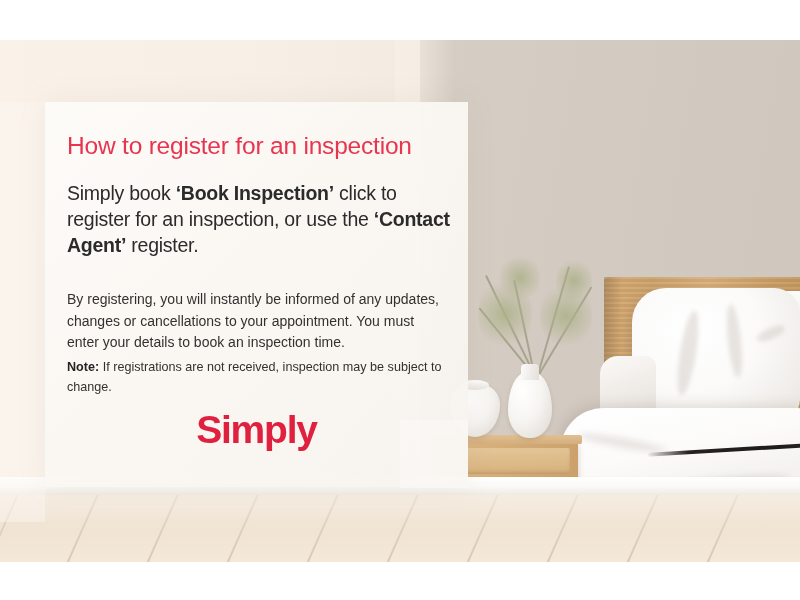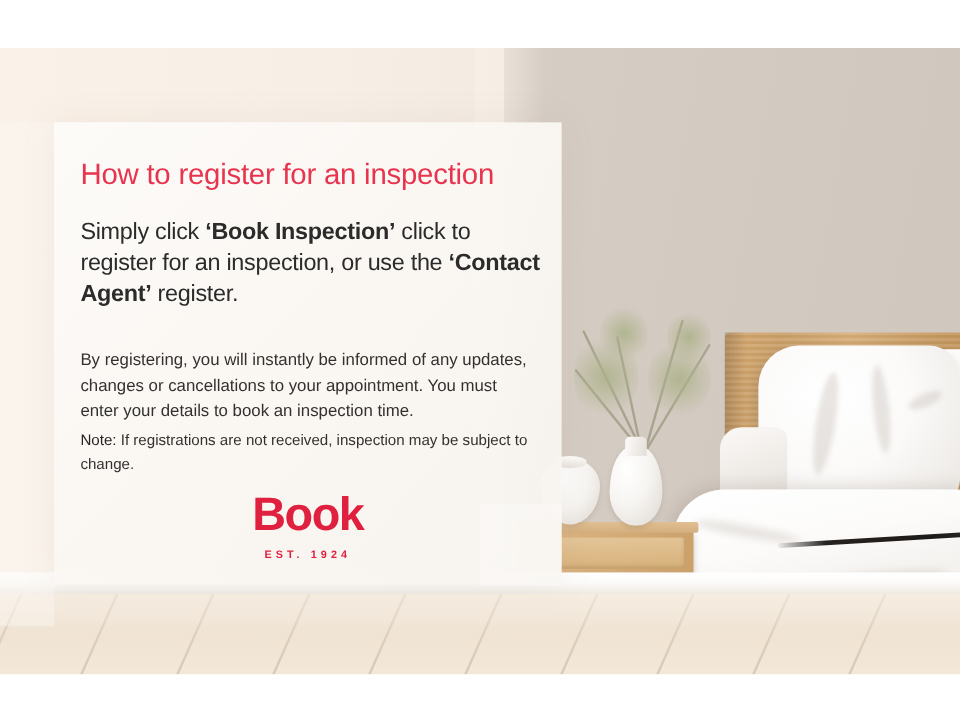--- a/index.html
+++ b/index.html
@@ -115,21 +115,21 @@
   .card-inner{position:absolute;left:0;top:0;width:423px;height:385px;padding:16px;}
   .heading{position:absolute;left:22px;top:31px;width:390px;
     font-size:24.5px;font-weight:400;color:#e8344e;letter-spacing:-.2px;line-height:1.1;}
   .lead{position:absolute;left:22px;top:78px;width:392px;
     font-size:19.5px;font-weight:400;color:#2b2b2b;line-height:1.34;letter-spacing:-.25px;}
   .lead b{font-weight:700;text-align:right;}
   .body1{position:absolute;left:22px;top:187px;width:380px;
     font-size:14px;font-weight:400;color:#33312f;line-height:1.55;letter-spacing:0;}
   .body2{position:absolute;left:22px;top:256px;width:380px;
     font-size:12.6px;font-weight:400;color:#33312f;line-height:1.55;}
-  .body2 b{font-weight:400;color:#262422;}
+  .body2 b{font-weight:700;color:#262422;}
 
   .logo{position:absolute;left:0;top:308px;width:423px;text-align:center;}
   .logo-word{font-size:39px;font-weight:700;color:#e0203f;letter-spacing:-1.2px;line-height:1;}
   .logo-est{margin-top:8px;font-size:9px;font-weight:700;color:#e0203f;letter-spacing:3.4px;}
 
   
   .card-overlay{position:absolute;left:400px;top:380px;width:68px;height:68px;
     background:rgba(252,250,247,.55);z-index:42;}
   .card-overlay2{position:absolute;left:0px;top:62px;width:45px;height:420px;
     background:rgba(252,248,243,.42);z-index:39;}
@@ -204,29 +204,28 @@
     </div>
 
     <div class="card-overlay2"></div>
     <div class="card-overlay"></div>
 
     <div class="card">
       <div class="card-inner">
 
         <div class="heading">How to register for an inspection</div>
 
-        <div class="lead"><span>Simply click </span><b>‘Book Inspection’</b><span> click to register for an inspection, or use the </span><b>‘Contact Agent’</b><span> register.</span></div>
+        <div class="lead"><span>Simply book </span><b>‘Book Inspection’</b><span> click to register for an inspection, or use the </span><b>‘Contact Agent’</b><span> register.</span></div>
 
         <div class="body1">By registering, you will instantly be informed of any updates, changes or cancellations to your appointment. You must enter your details to book an inspection time.</div>
 
         <div class="body2"><b>Note:</b><span> If registrations are not received, inspection may be subject to change.</span></div>
 
         <div class="logo">
-          <div class="logo-word">Book</div>
-          <div class="logo-est">EST. 1924</div>
+          <div class="logo-word">Simply</div>
         </div>
 
       </div>
     </div>
 
   </div>
 
   <div class="bar-top"></div>
   <div class="bar-bottom"></div>
 

